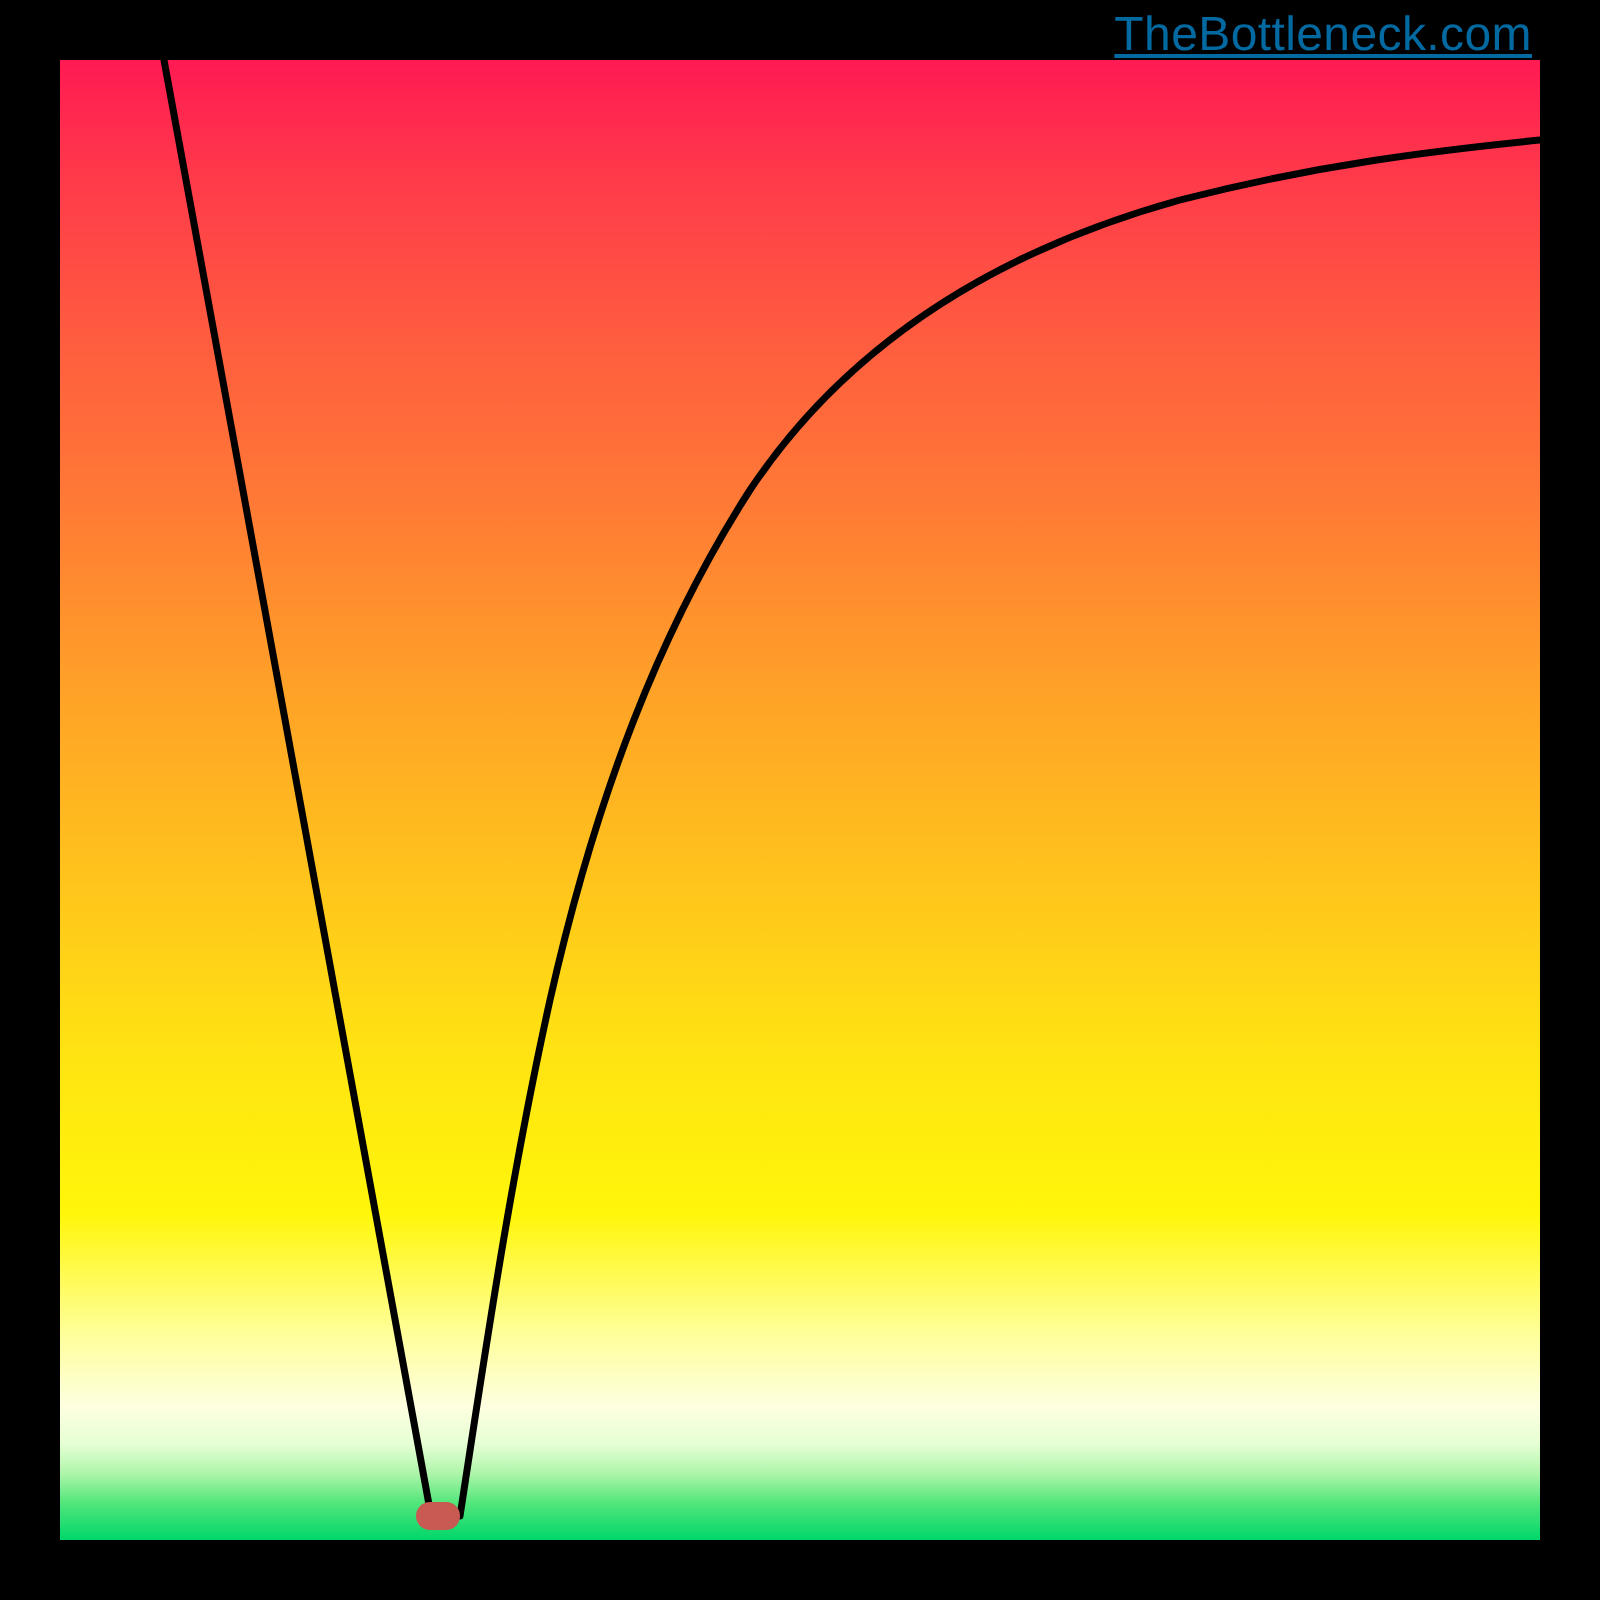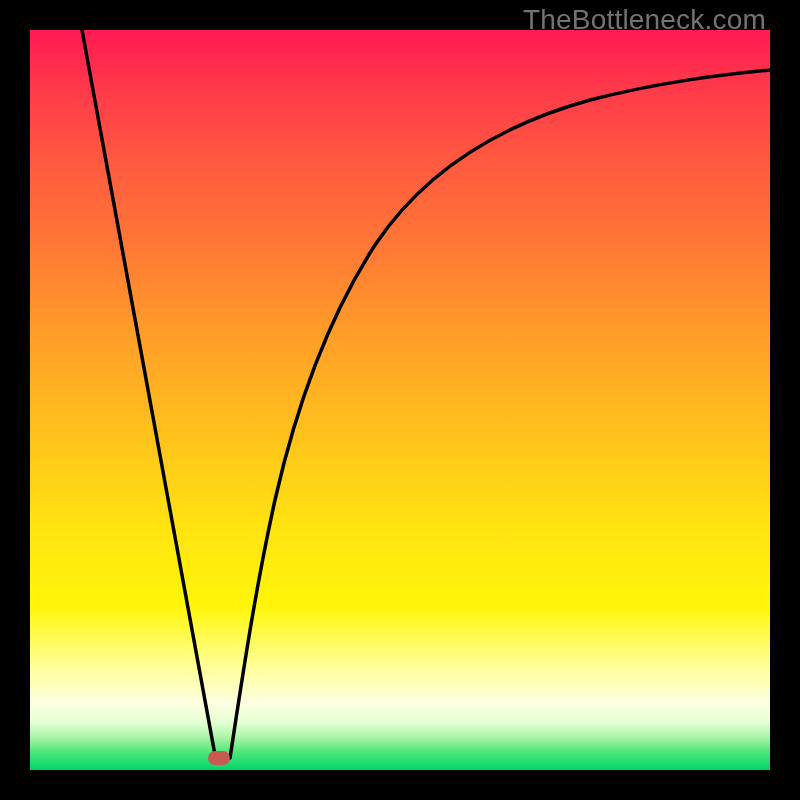--- a/index.html
+++ b/index.html
@@ -39,25 +39,26 @@
       #e6ffd4 93.5%,
       #aef5aa 95.5%,
       #52e67a 97.5%,
       #00d66a 100%
     );
   }
   .watermark {
     position: absolute;
     top: 4px;
     right: 34px;
-    color: #737373;
-    font-size: 28px;
+    color: #0369a1;
+    font-size: 24px;
     font-weight: 400;
     letter-spacing: 0.2px;
     user-select: none;
+    text-decoration: underline;
   }
   svg.curve {
     position: absolute;
     left: 0;
     top: 0;
     width: 740px;
     height: 740px;
   }
   .curve path {
     fill: none;

